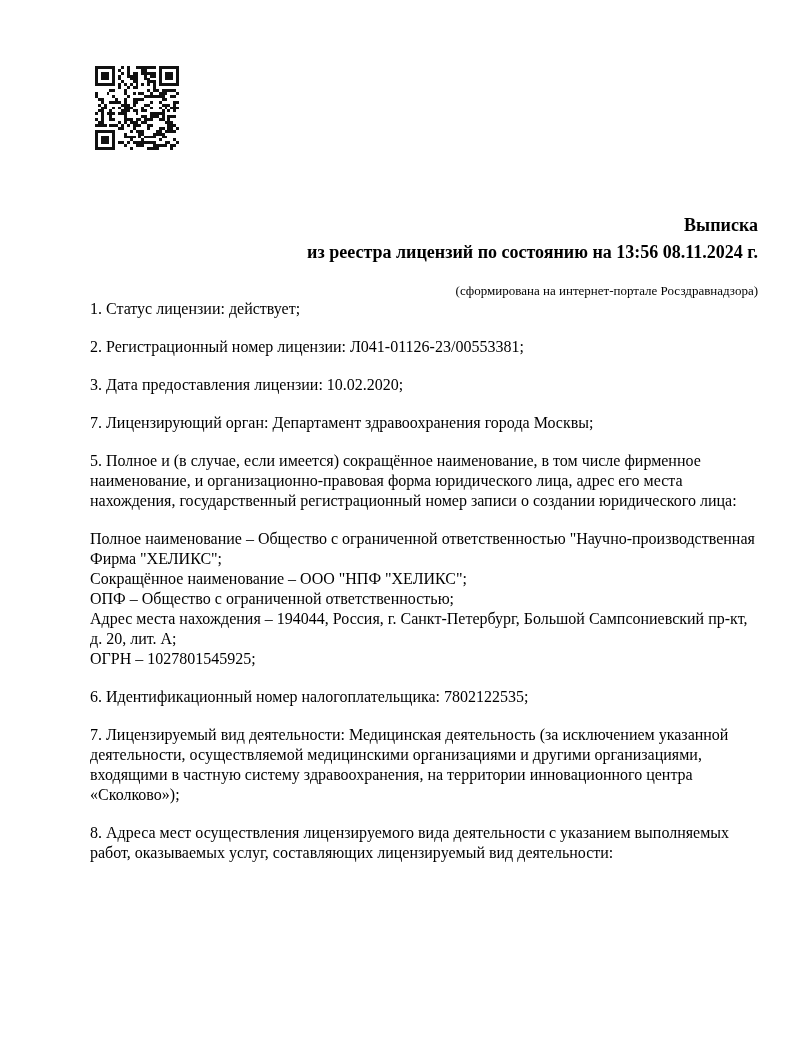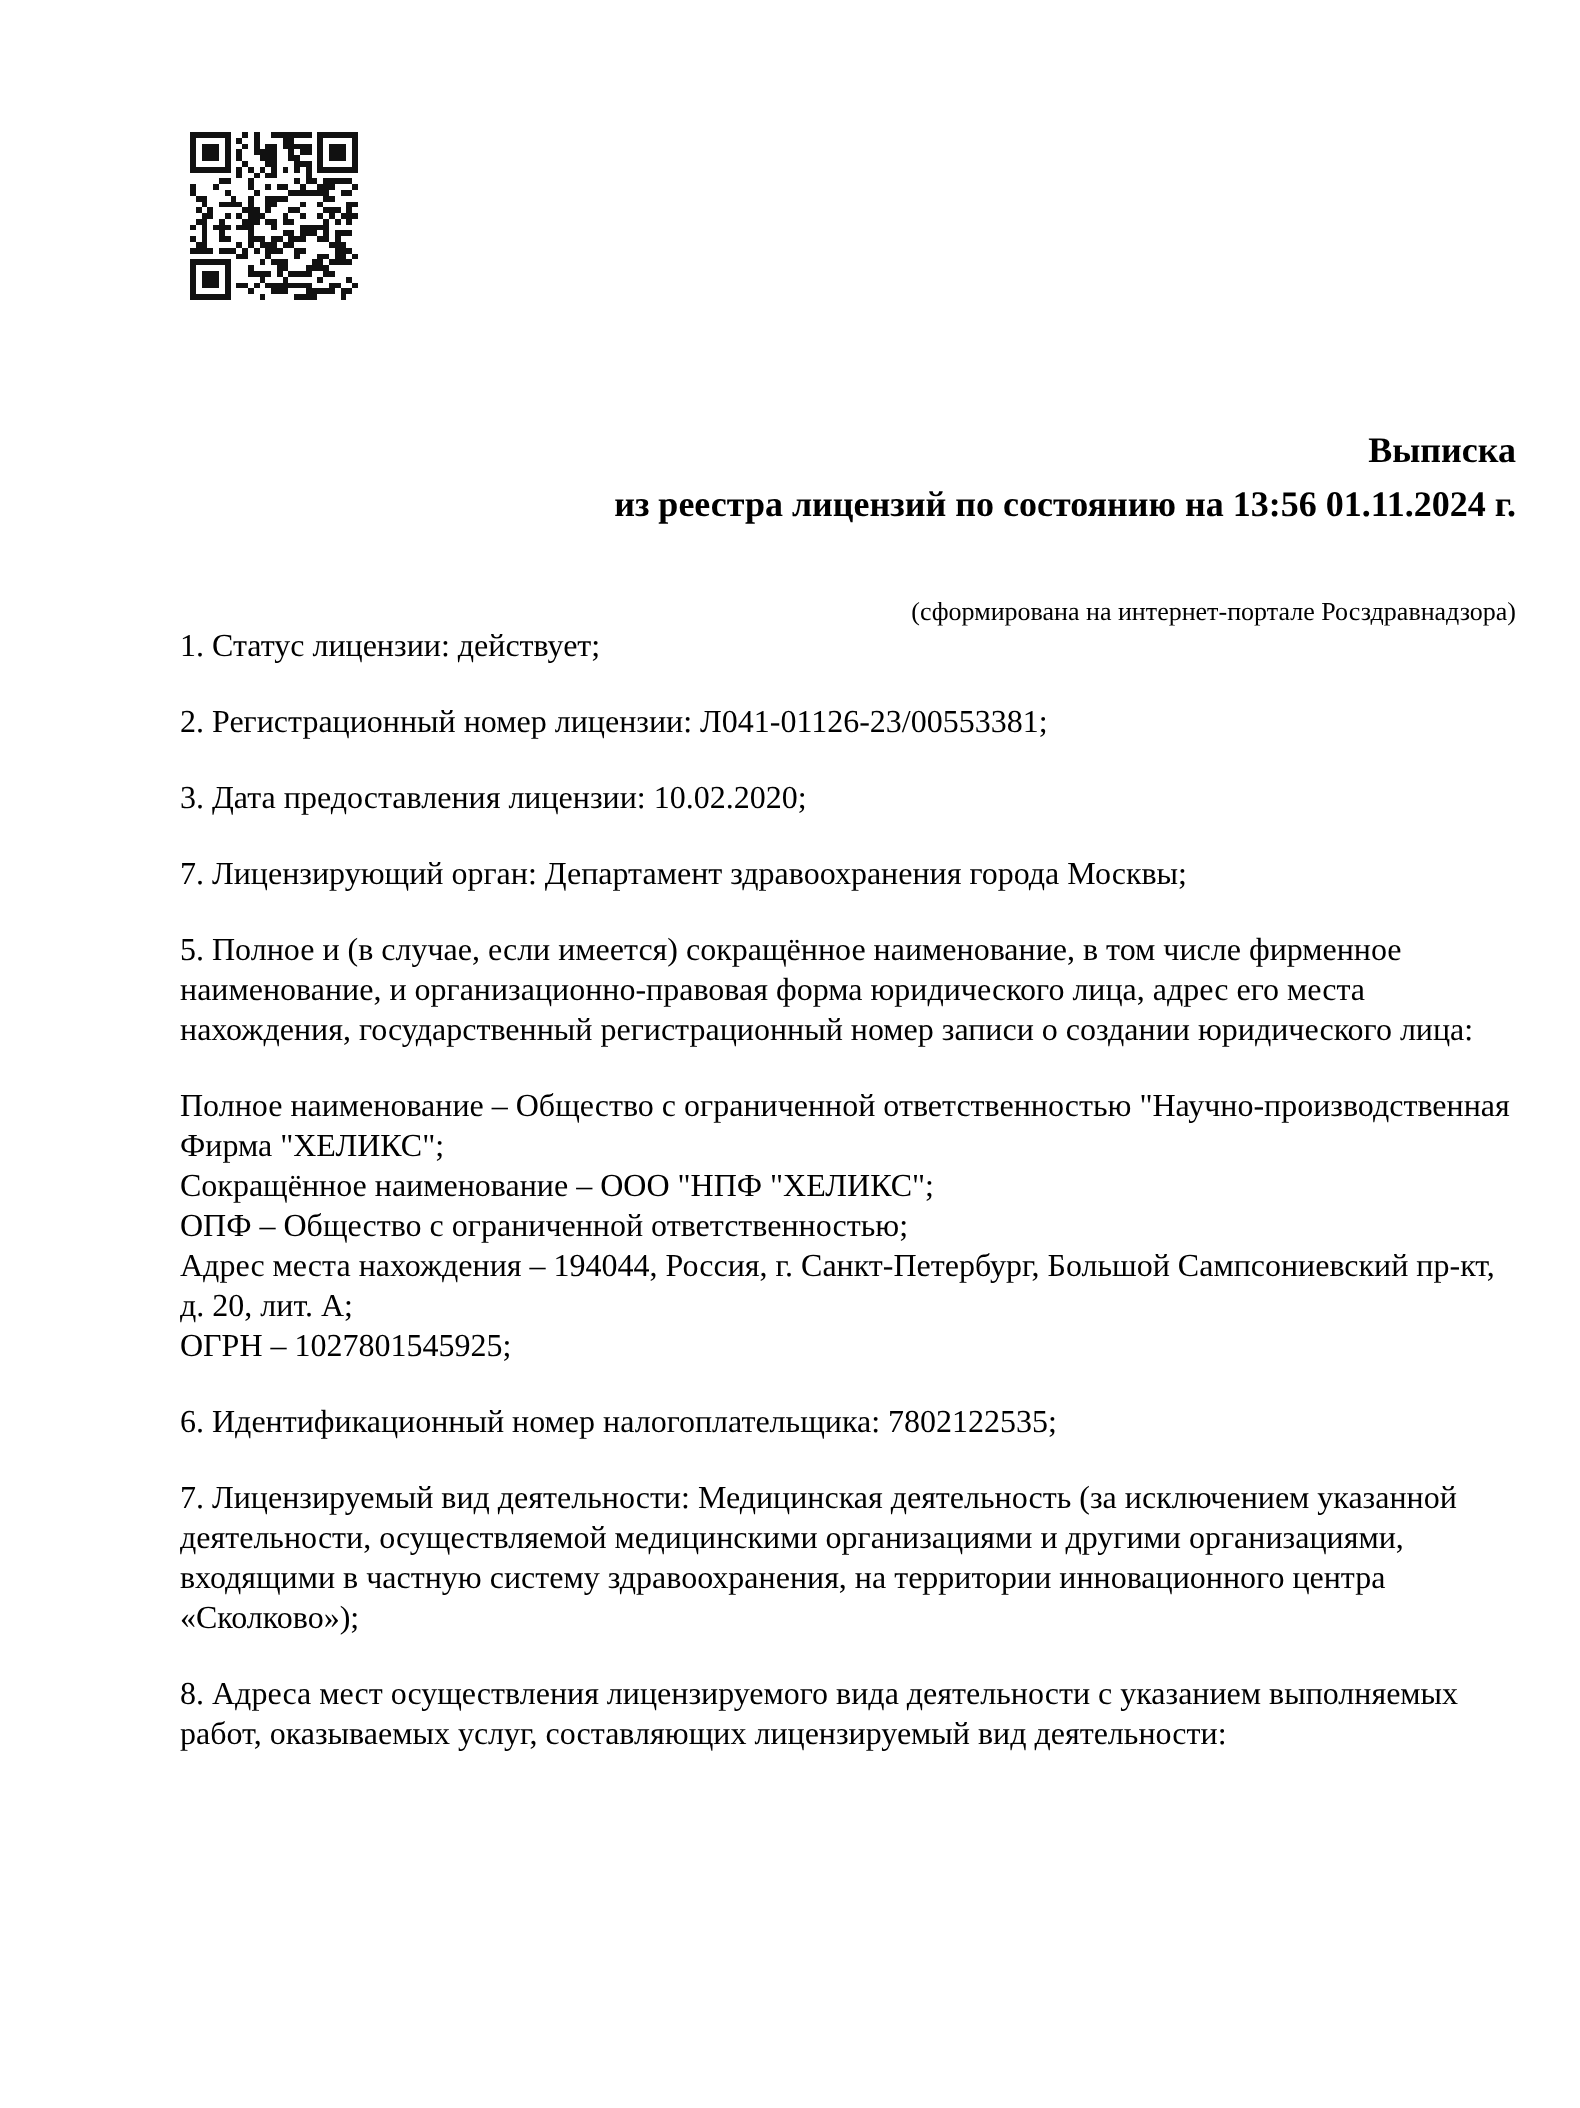--- a/index.html
+++ b/index.html
@@ -27,21 +27,21 @@
     width: 668px;
   }
   .title {
     margin-top: 212px;
     text-align: right;
     font-weight: bold;
     font-size: 18px;
     line-height: 27px;
   }
   .note {
-    margin-top: 32px;
+    margin-top: 17px;
     text-align: right;
     font-size: 13px;
     line-height: 16px;
   }
   .paras { }
   .para {
     margin: 0 0 18px 0;
     font-size: 16px;
     line-height: 20px;
     text-align: left;
@@ -447,21 +447,21 @@
           <rect x="21" y="28" width="1" height="1"></rect>
           <rect x="26" y="28" width="1" height="1"></rect>
         </g>
       </svg>
   </div>
 
   <div class="content">
 
     <div class="title">
       <div>Выписка</div>
-      <div>из реестра лицензий по состоянию на 13:56 01.11.2024 г.</div>
+      <div>из реестра лицензий по состоянию на 13:56 08.11.2024 г.</div>
     </div>
 
     <div class="note">(сформирована на интернет-портале Росздравнадзора)</div>
 
     <div class="paras">
 
       <div class="para">1. Статус лицензии: действует;</div>
 
       <div class="para">2. Регистрационный номер лицензии: Л041-01126-23/00553381;</div>
 

